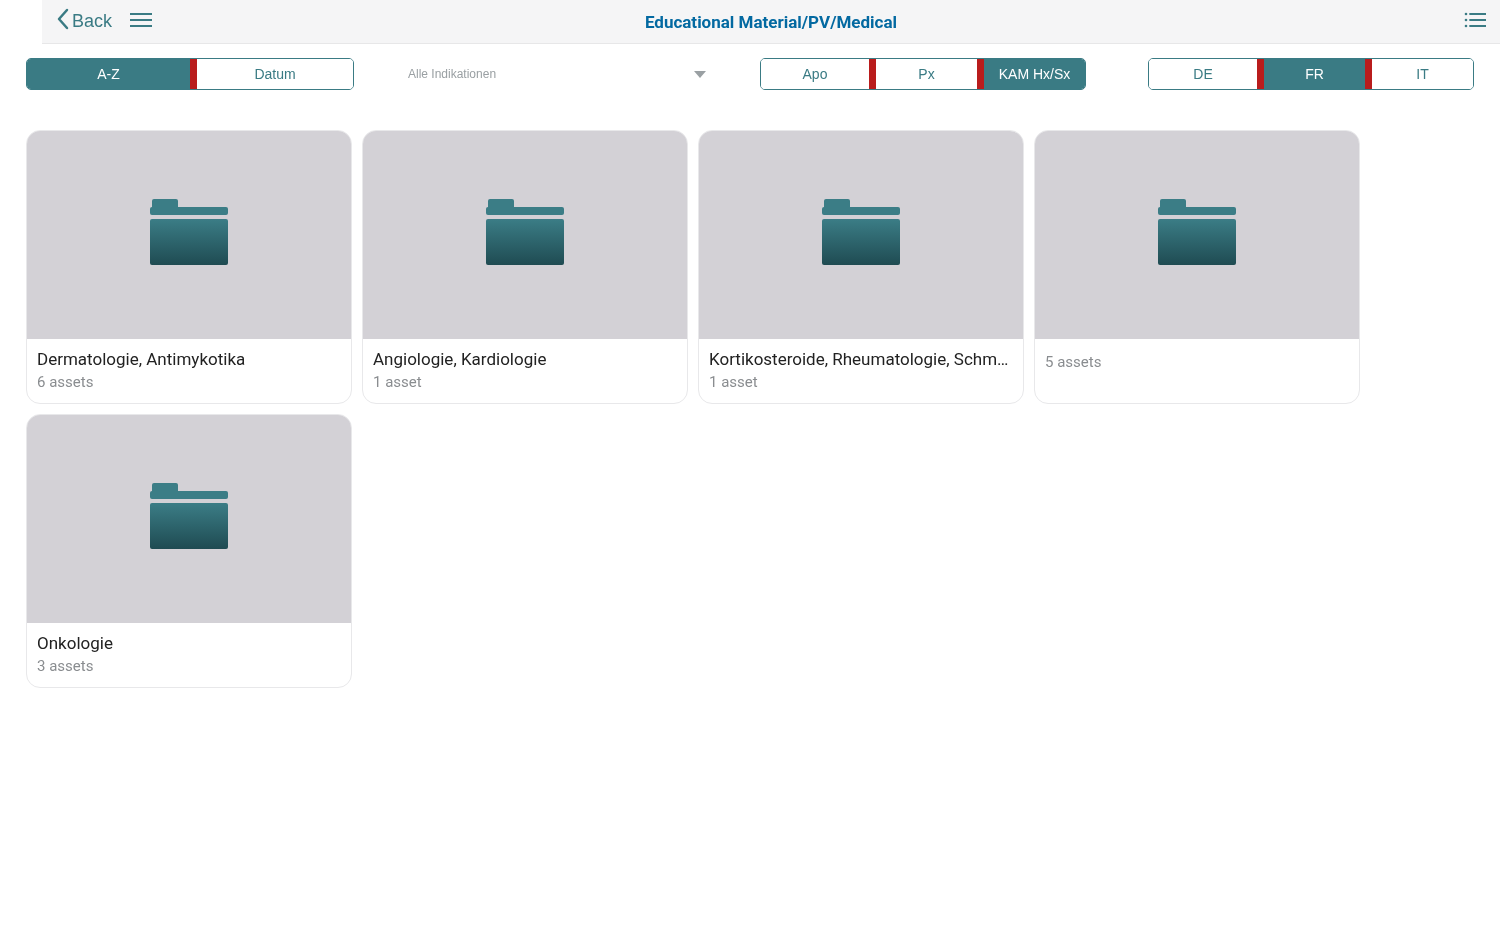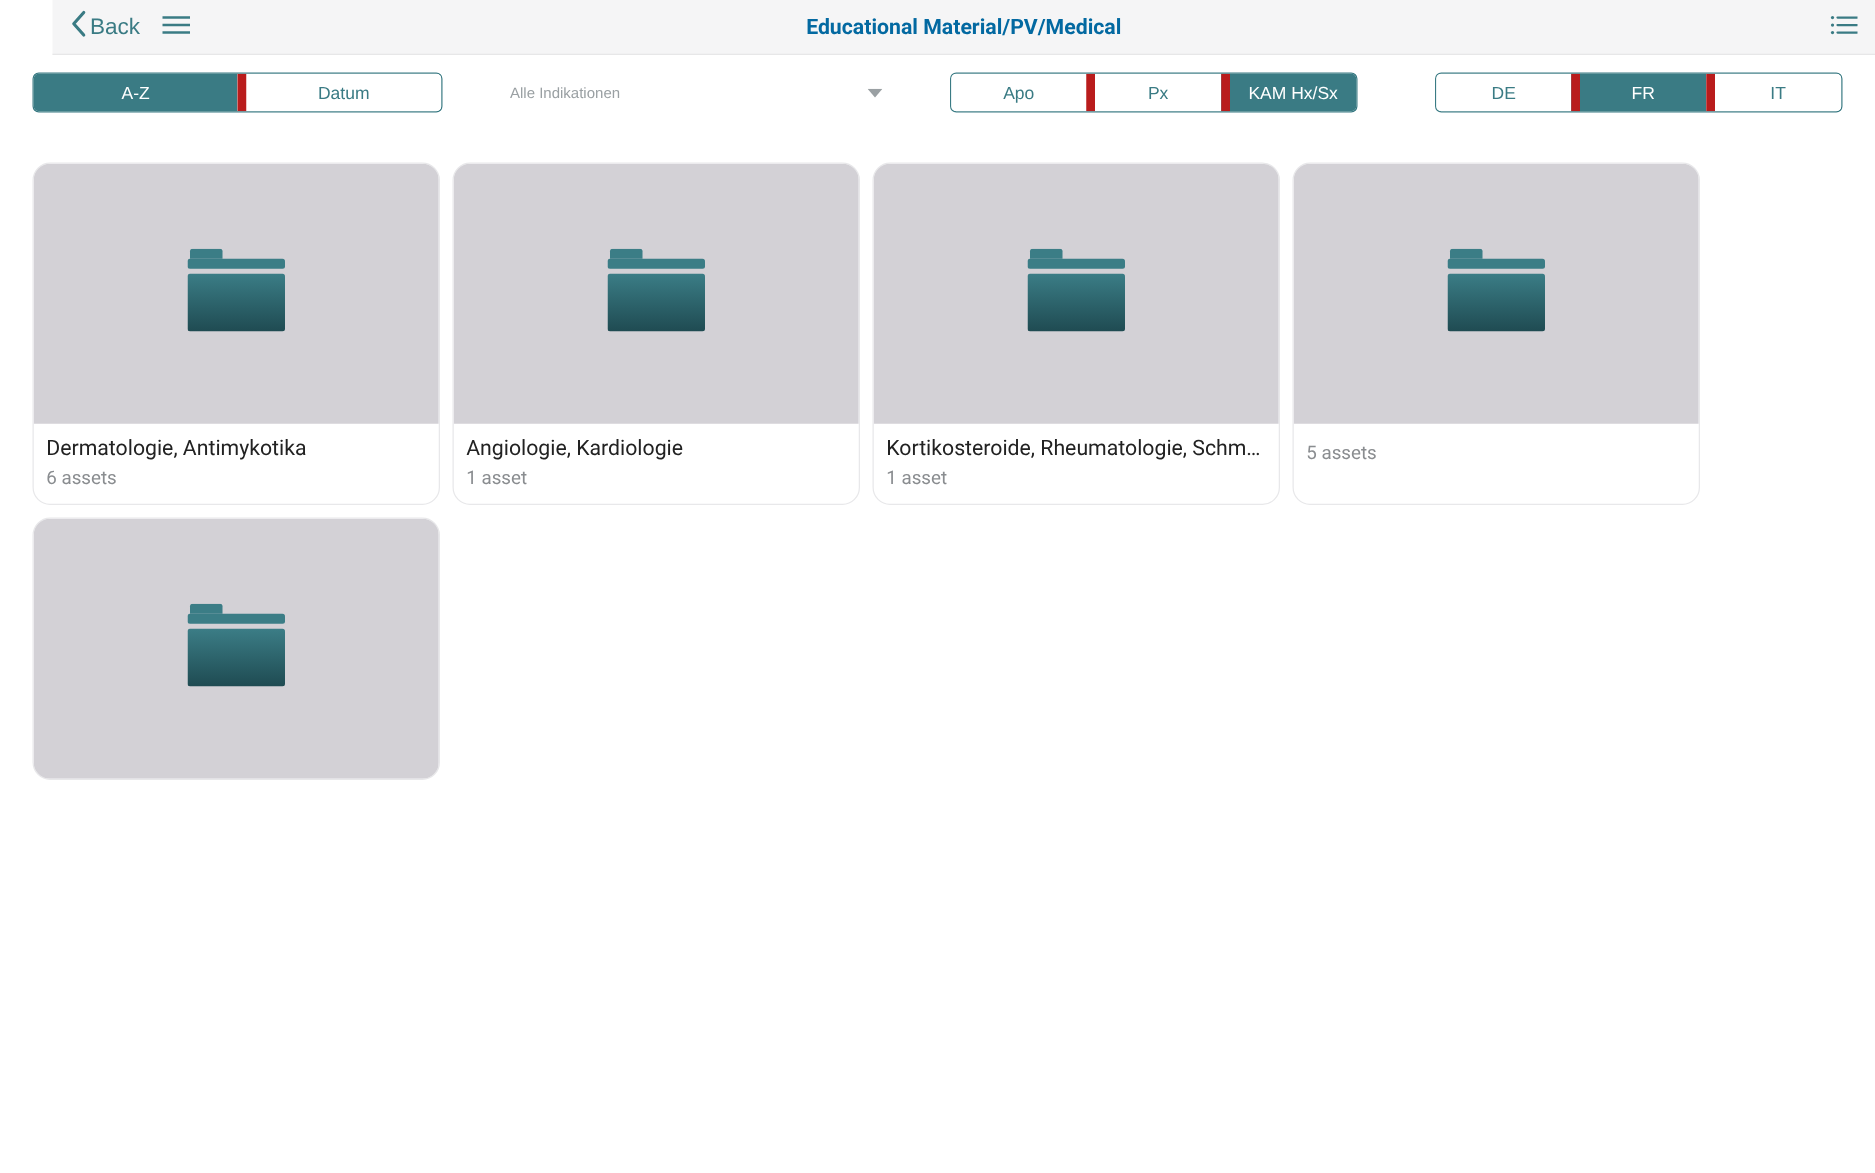--- a/index.html
+++ b/index.html
@@ -314,14 +314,18 @@
         <stop offset="0%" stop-color="#3b7d86"></stop>
         <stop offset="100%" stop-color="#1f4b52"></stop>
       </linearGradient>
     </defs>
     <path d="M2 8 L2 2 Q2 0 4 0 L26 0 Q28 0 28 2 L28 8 Z" fill="#3b7d86"></path>
     <rect x="0" y="8" width="78" height="8" rx="2" fill="#3b7d86"></rect>
     <rect x="0" y="20" width="78" height="46" rx="2" fill="url(#fg4)"></rect>
   </svg>
 </span>
       </div>
+      <div class="card-info">
+        <div class="card-title">Onkologie</div>
+        <div class="card-sub">3 assets</div>
+      </div>
     </div>
   </div>
 
 </body></html>

